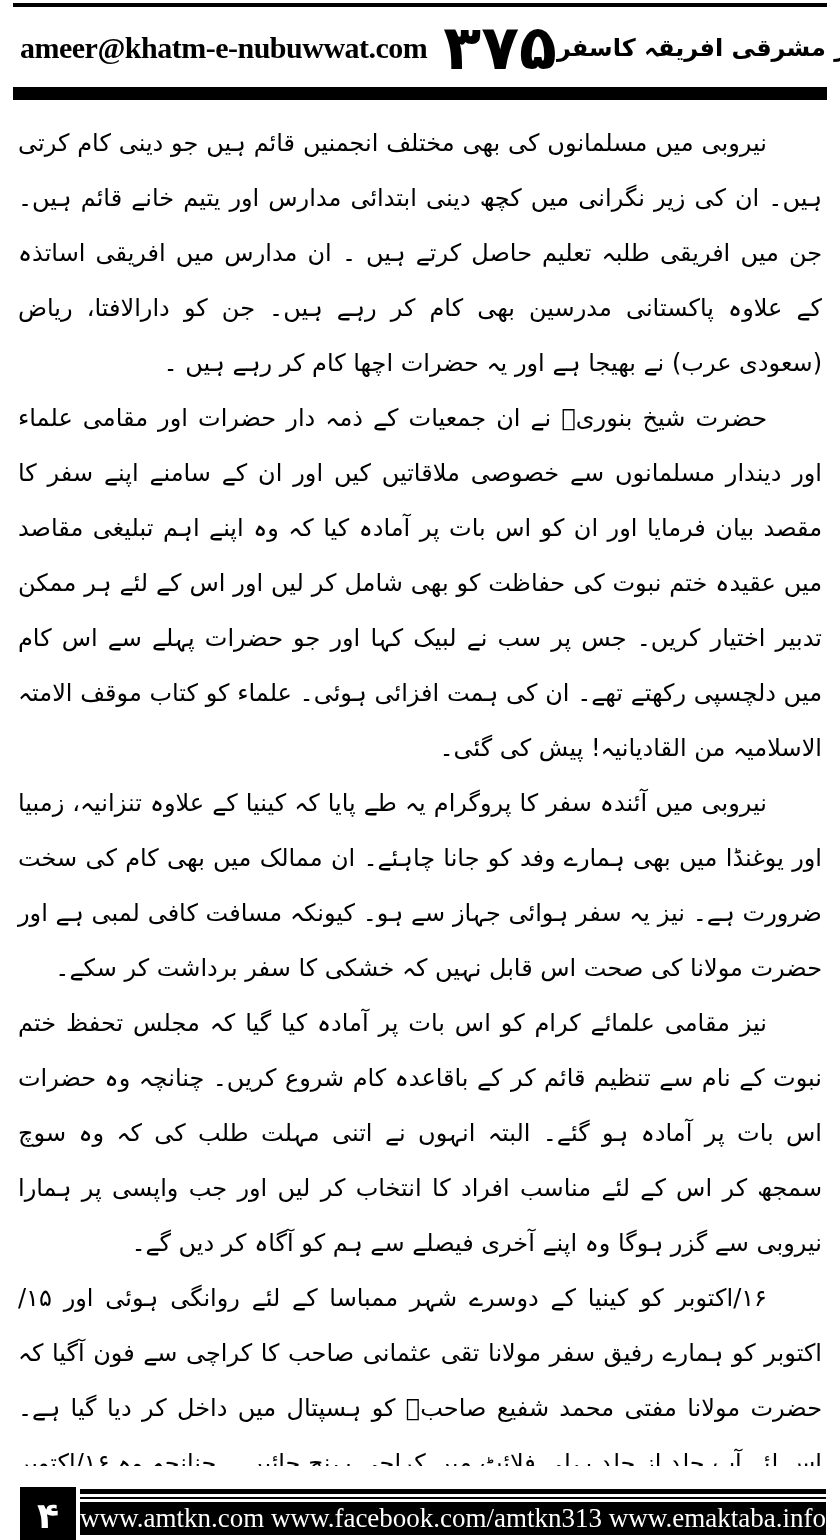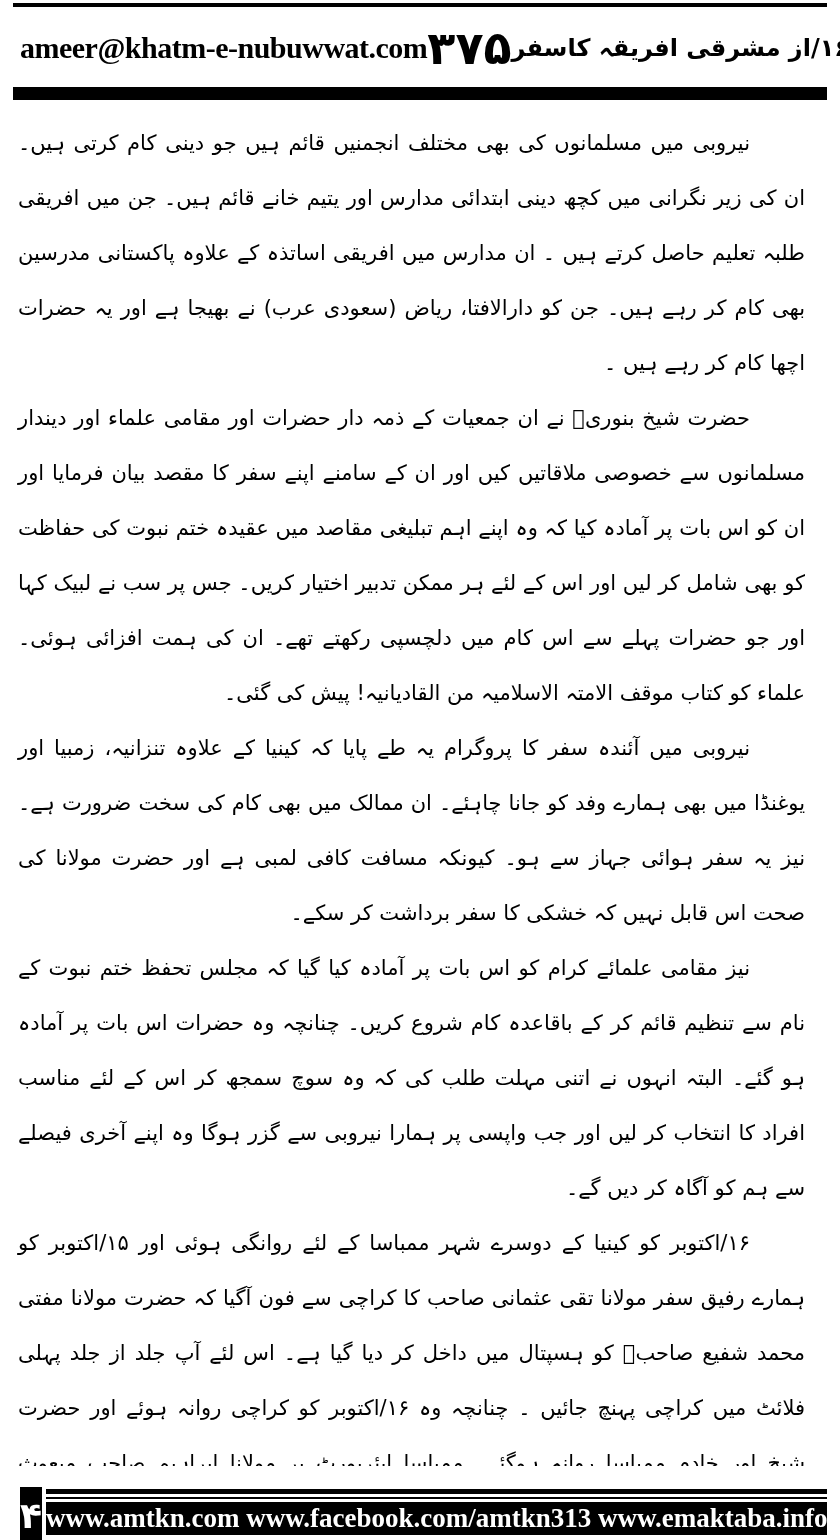--- a/index.html
+++ b/index.html
@@ -10,48 +10,48 @@
     position:relative;overflow:hidden;
   }
   .page{position:relative;width:840px;height:1540px;}
   .top-rule{height:4px;background:#000;margin:3px 13px 0 13px;}
   .header{display:flex;align-items:center;padding:10px 16px 4px 20px;height:62px;}
   .email{
     font-family:"Liberation Serif",serif;font-weight:bold;
     font-size:30px;letter-spacing:-0.5px;white-space:nowrap;
   }
   .page-num{
-    font-size:46px;font-weight:bold;margin-left:0;line-height:1;
+    font-size:62px;font-weight:bold;margin-left:16px;line-height:1;
     font-family:"DejaVu Sans",sans-serif;
   }
   .book-title{
     margin-left:auto;direction:rtl;font-weight:bold;
     font-size:24px;white-space:nowrap;
   }
   .header-bar{height:13px;background:#000;margin:4px 13px 10px 13px;}
   .content{
     direction:rtl;text-align:justify;
-    padding:6px 35px 0 18px;
-    font-size:21px;line-height:55px;
+    padding:6px 18px 0 18px;
+    font-size:24px;line-height:55px;
     height:1350px;overflow:hidden;
   }
   .content p{margin:0;text-indent:55px;}
   .footer{position:absolute;left:0;right:0;bottom:0;height:56px;display:flex;align-items:stretch;}
   .footer-num-box{
     width:80px;background:#000;color:#fff;margin-left:20px;
     display:flex;align-items:center;justify-content:center;
     font-size:36px;font-weight:bold;
   }
   .footer-right{flex:1;margin:0 14px 0 4px;display:flex;flex-direction:column;}
   .rule-a{height:5px;background:#000;margin-top:2px;}
   .rule-b{height:2px;background:#000;margin-top:3px;}
   .links-bar{
     background:#000;color:#fff;margin-top:3px;height:33px;
     display:flex;align-items:center;justify-content:center;
-    font-family:"Liberation Serif",serif;font-weight:bold;font-size:27px;
+    font-family:"Liberation Serif",serif;font-weight:normal;font-size:27px;
     white-space:nowrap;
   }
 </style>
 </head>
 <body>
 
 <div class="page">
 
   <div class="top-rule"></div>
 

